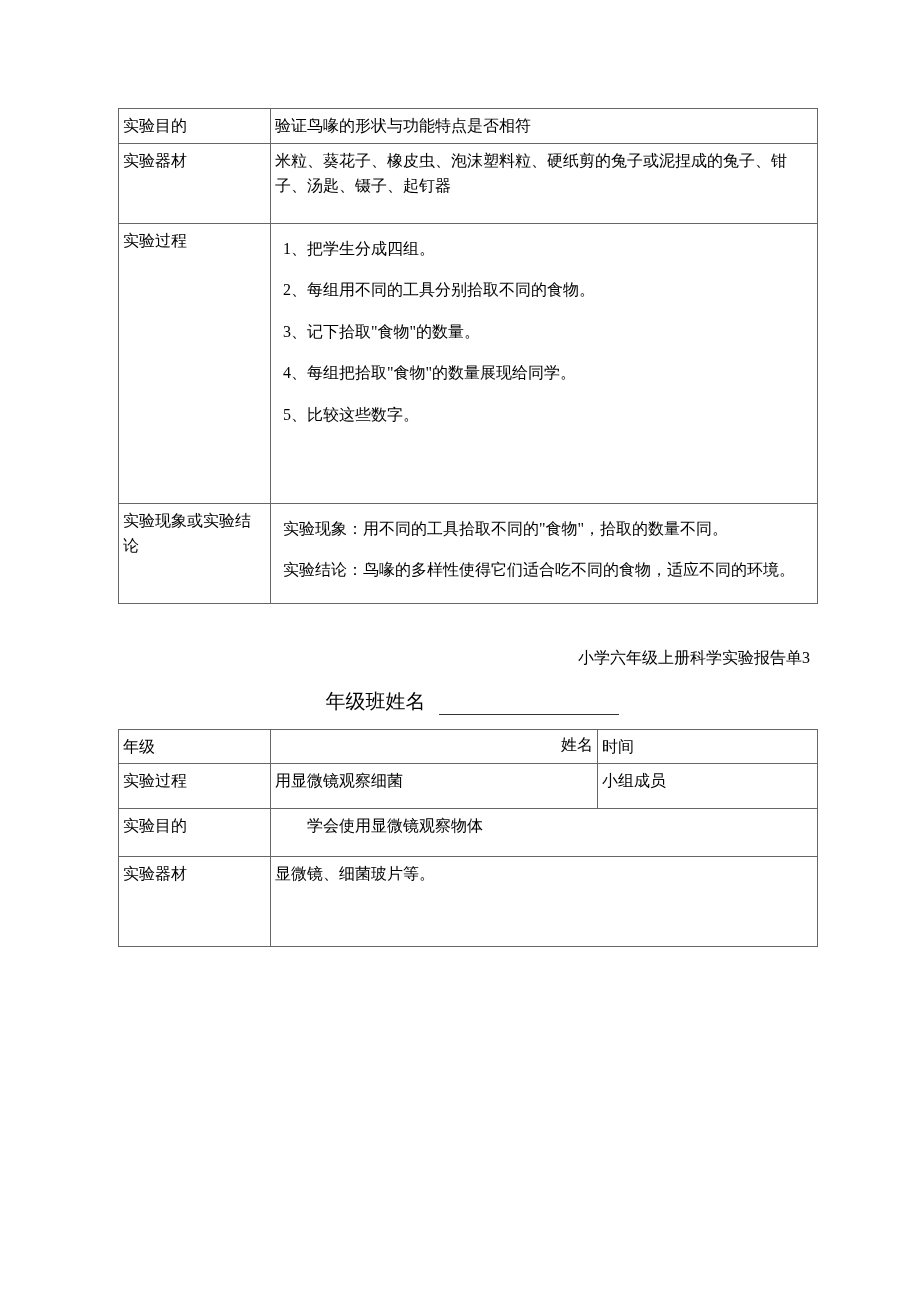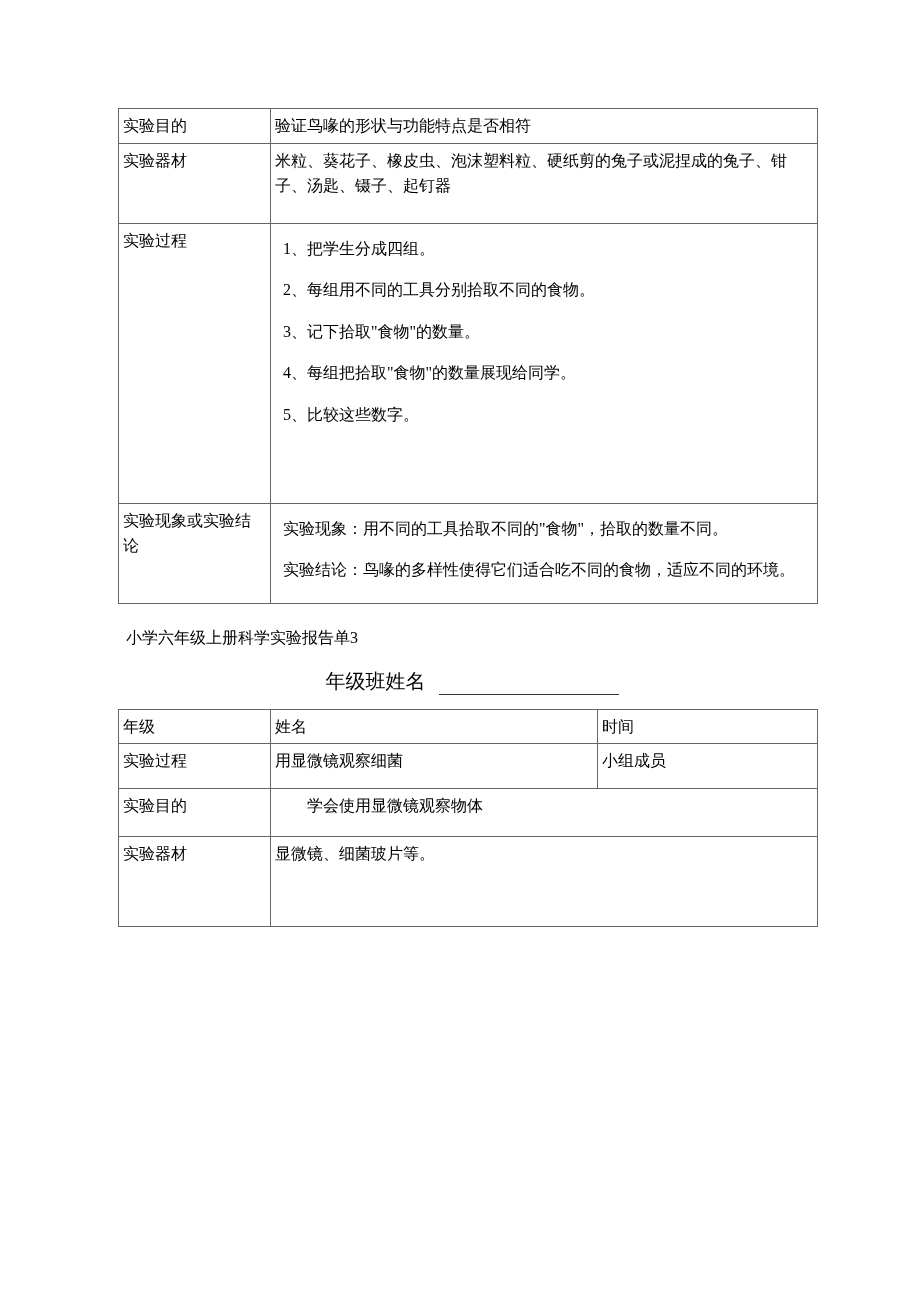--- a/index.html
+++ b/index.html
@@ -33,22 +33,22 @@
       width: auto;
     }
     .tall-row td {
       height: 280px;
     }
     .med-row td {
       height: 100px;
       margin-left: 42px;
     }
     .section-title {
-      text-align: left;
-      margin: 16px 0 3px 0;
+      text-align: right;
+      margin: 36px 0 3px 0;
       font-size: 16px;
     }
     .subtitle {
       text-align: center;
       margin-bottom: 6px;
       font-size: 20px;
     }
     .subtitle .line {
       display: inline-block;
       border-bottom: 1px solid #333;
@@ -58,21 +58,22 @@
     .table2 .col1 {
       width: 152px;
     }
     .table2 .col2 {
       width: auto;
     }
     .table2 .col3 {
       width: 220px;
     }
     .table2 td.center {
-      text-align: left;
+      text-align: right;
+      font-family: Liberation Mono, monospace;
     }
     .table2 .tall td {
       height: 90px;
     }
     .list-item {
       display: block;
     }
     .indent {
       padding-left: 32px;
       margin-top: 45px;

